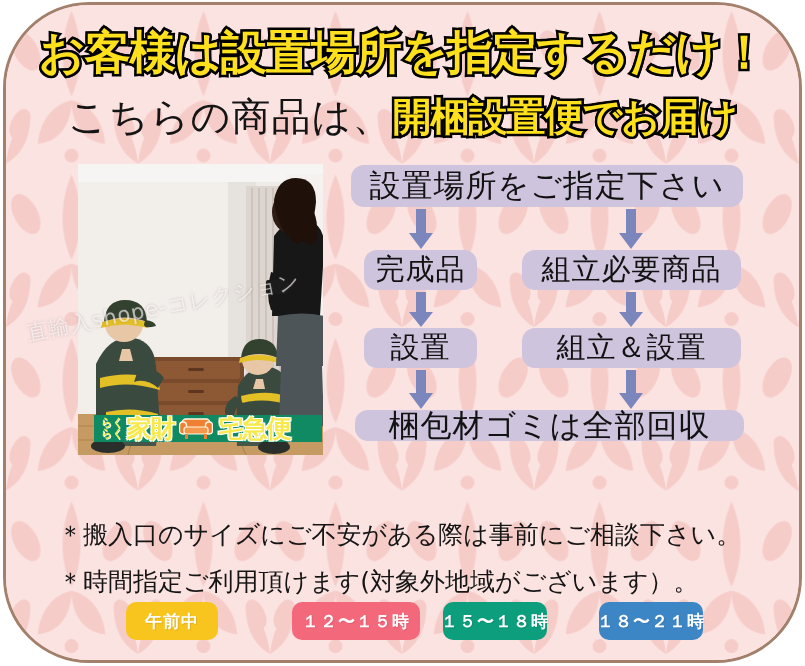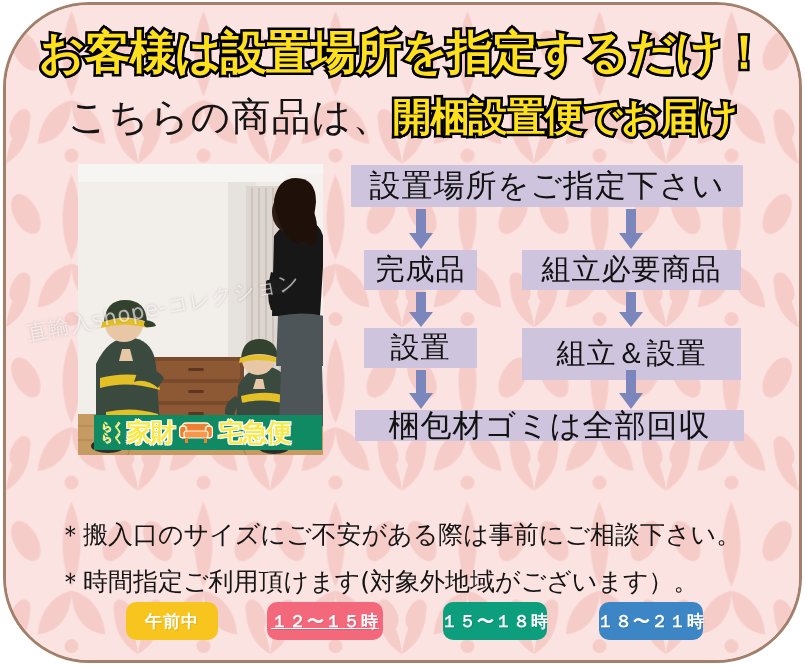--- a/index.html
+++ b/index.html
@@ -95,21 +95,21 @@
     transform: rotate(-11deg);
     pointer-events: none;
     letter-spacing: 1px;
     white-space: nowrap;
   }
 
   
   #logo-badge {
     position: absolute;
     left: 88px; top: 410px;
-    width: 228px; height: 35px;
+    width: 228px; height: 27px;
     background: #0f8a63;
     display: flex;
     align-items: center;
     overflow: hidden;
   }
   .logo-raku {
     display: flex;
     flex-direction: column;
     justify-content: center;
     line-height: 0.95;
@@ -129,34 +129,34 @@
     letter-spacing: -1px;
   }
   .logo-kazai { margin-left: 3px; }
   .logo-sofa { margin: 0 4px; flex: 0 0 auto; }
   .logo-takkyubin { margin-left: 2px; }
 
   
   .fbox {
     position: absolute;
     background: #cfc4dd;
-    border-radius: 1px;
+    border-radius: 13px;
     color: #121212;
     font-weight: 500;
     display: flex;
     align-items: center;
     justify-content: center;
     white-space: nowrap;
     letter-spacing: 1px;
   }
   #fb-top    { left: 345px; top: 160px; width: 392px; height: 42px; font-size: 31px; }
   #fb-done   { left: 358px; top: 245px; width: 113px; height: 40px; font-size: 29px; }
   #fb-asm    { left: 516px; top: 245px; width: 219px; height: 40px; font-size: 29px; }
   #fb-inst   { left: 358px; top: 323px; width: 113px; height: 40px; font-size: 29px; }
-  #fb-asmins { left: 516px; top: 323px; width: 219px; height: 52px; font-size: 29px; }
+  #fb-asmins { left: 516px; top: 323px; width: 219px; height: 40px; font-size: 29px; }
   #fb-bottom { left: 349px; top: 405px; width: 389px; height: 31px; font-size: 31px; }
 
   .arrow {
     position: absolute;
     width: 28px;
     color: #7b86bd;
   }
   .arrow svg { display: block; width: 100%; height: 100%; }
   #ar-l1 { left: 401px; top: 204px; height: 40px; }
   #ar-r1 { left: 611px; top: 204px; height: 40px; }
@@ -189,21 +189,21 @@
     font-size: 17px;
     font-weight: 700;
     display: flex;
     align-items: center;
     justify-content: center;
     white-space: nowrap;
     letter-spacing: 1px;
     text-shadow: 1px 1px 1px rgba(0,0,0,0.10);
   }
   #chip-0 { left: 120px; width: 92px; }
-  #chip-1 { left: 261px; width: 116px; text-decoration: underline; }
+  #chip-1 { left: 286px; width: 128px; }
   #chip-2 { left: 437px; width: 104px; }
   #chip-3 { left: 593px; width: 104px; }
 </style>
 </head>
 <body>
 
 <div id="banner">
   <div id="frame">
 
     <div id="pattern">

